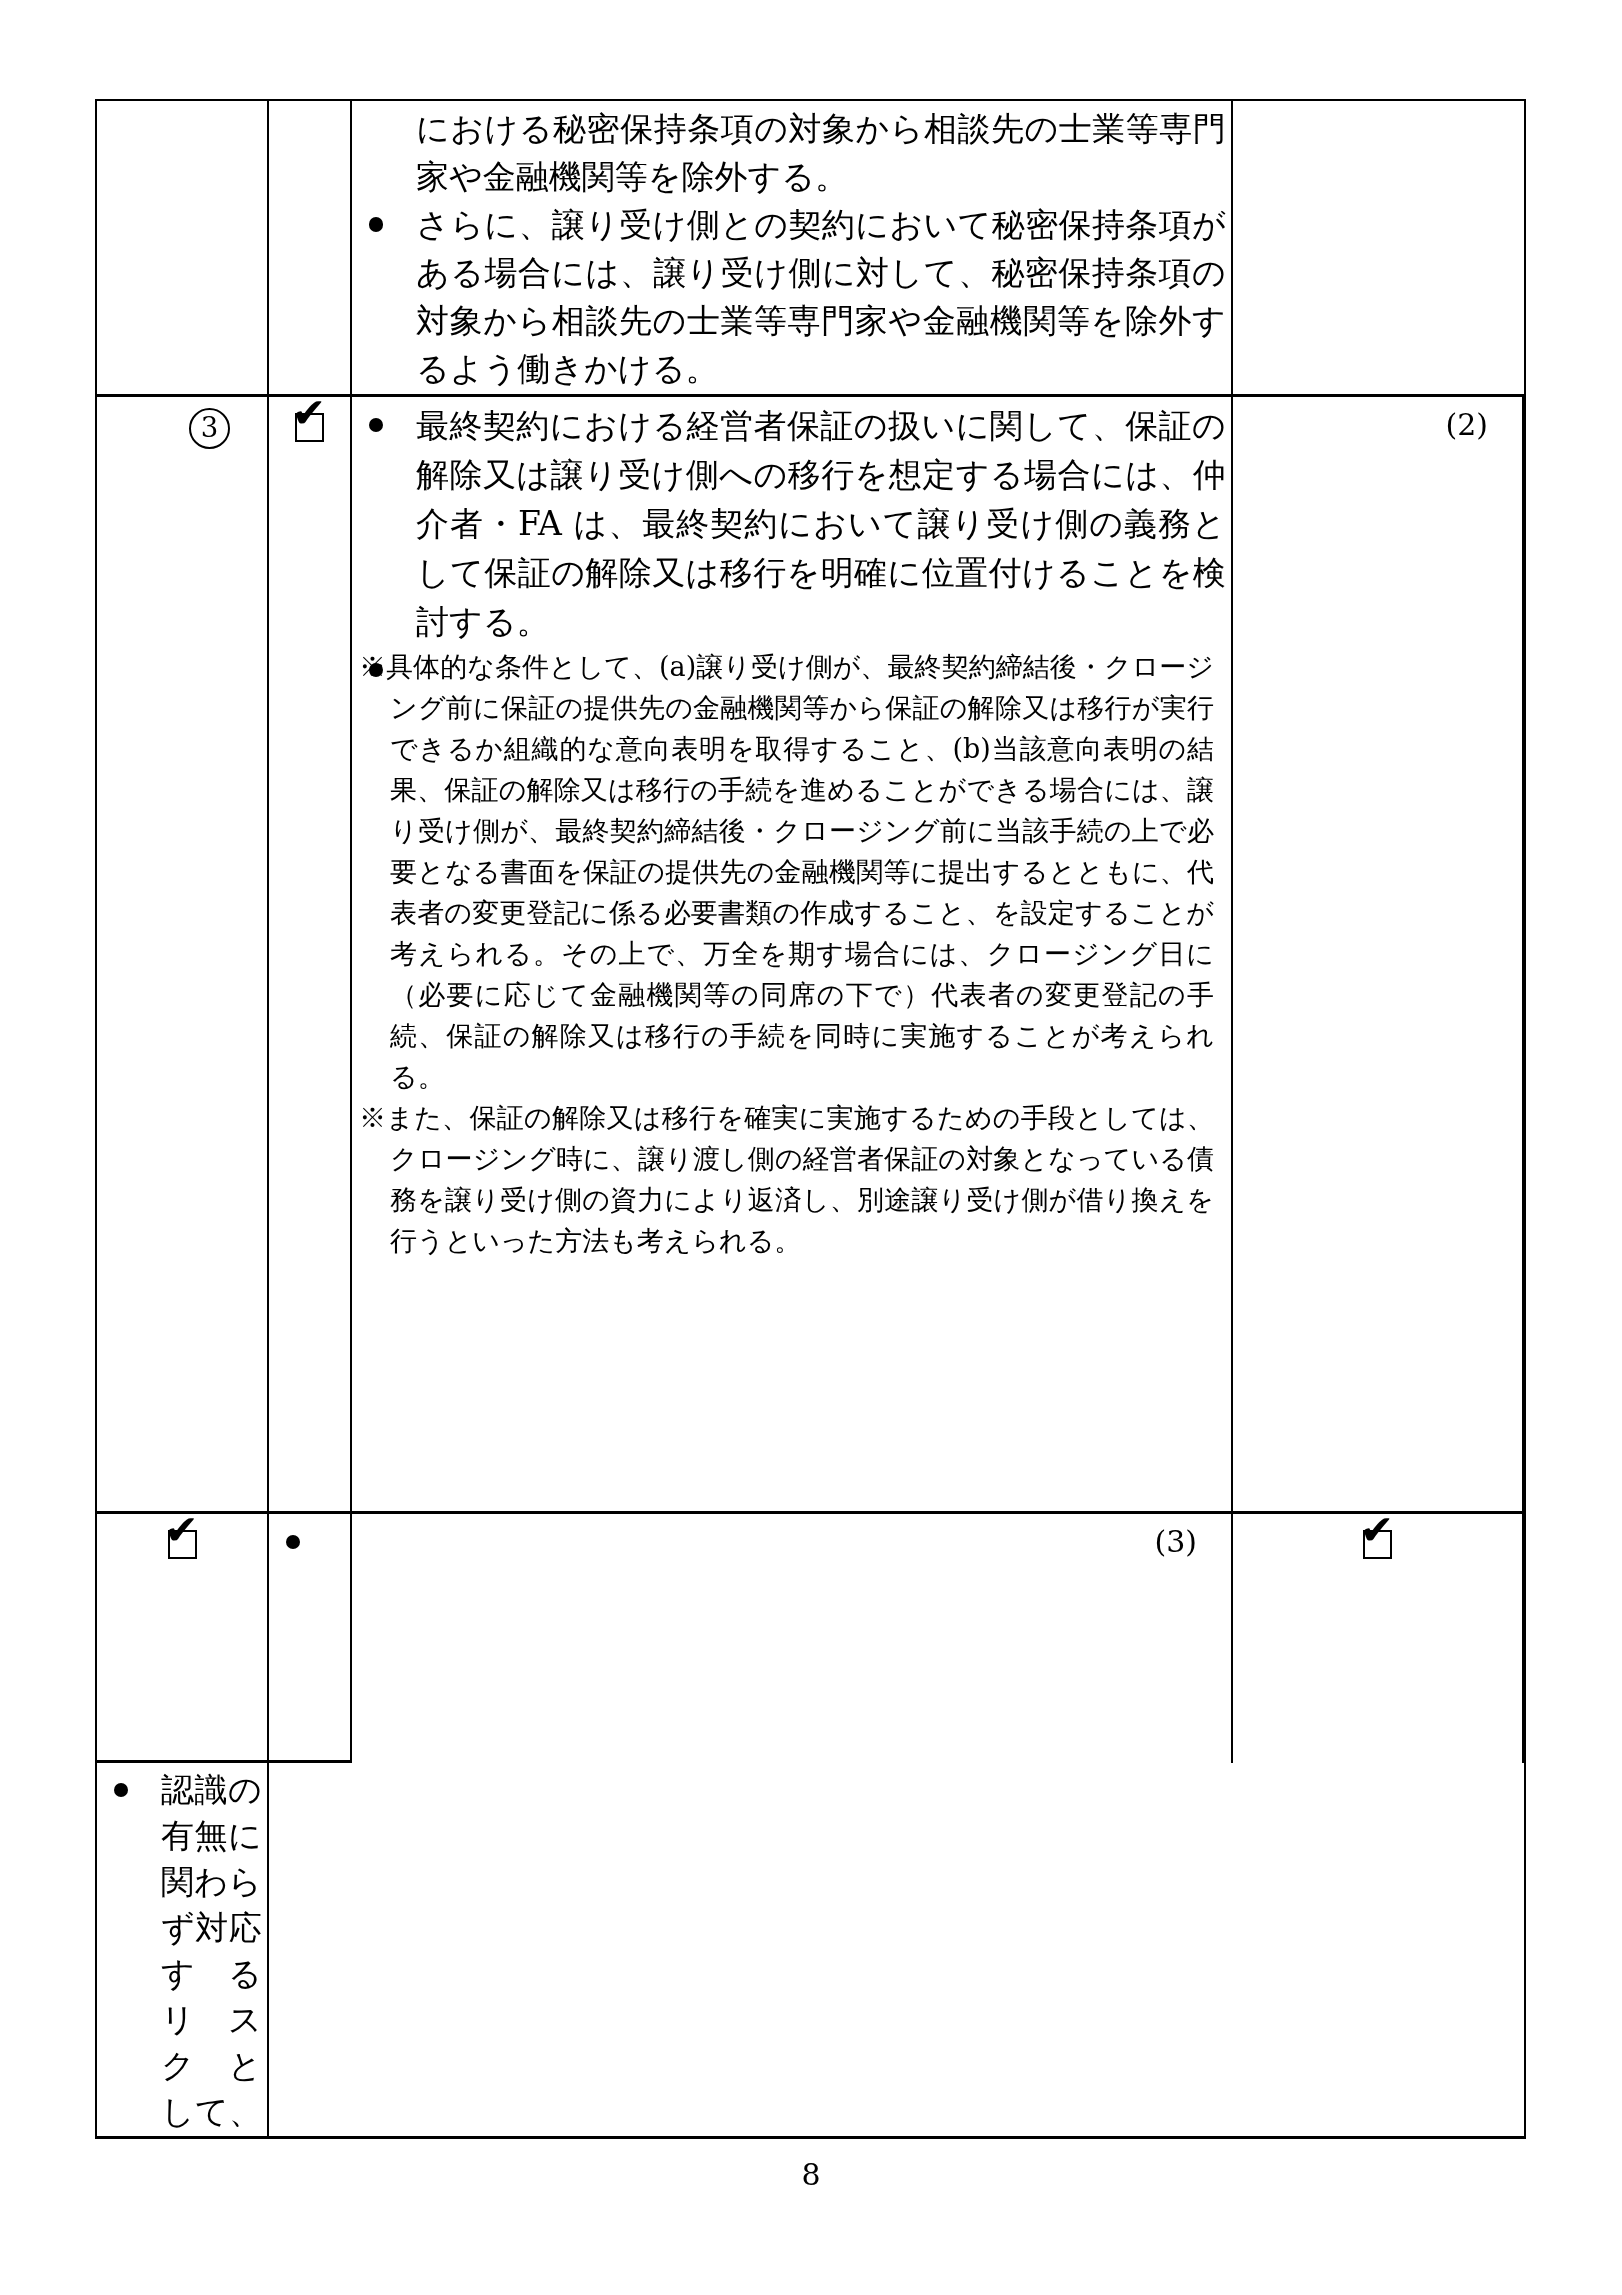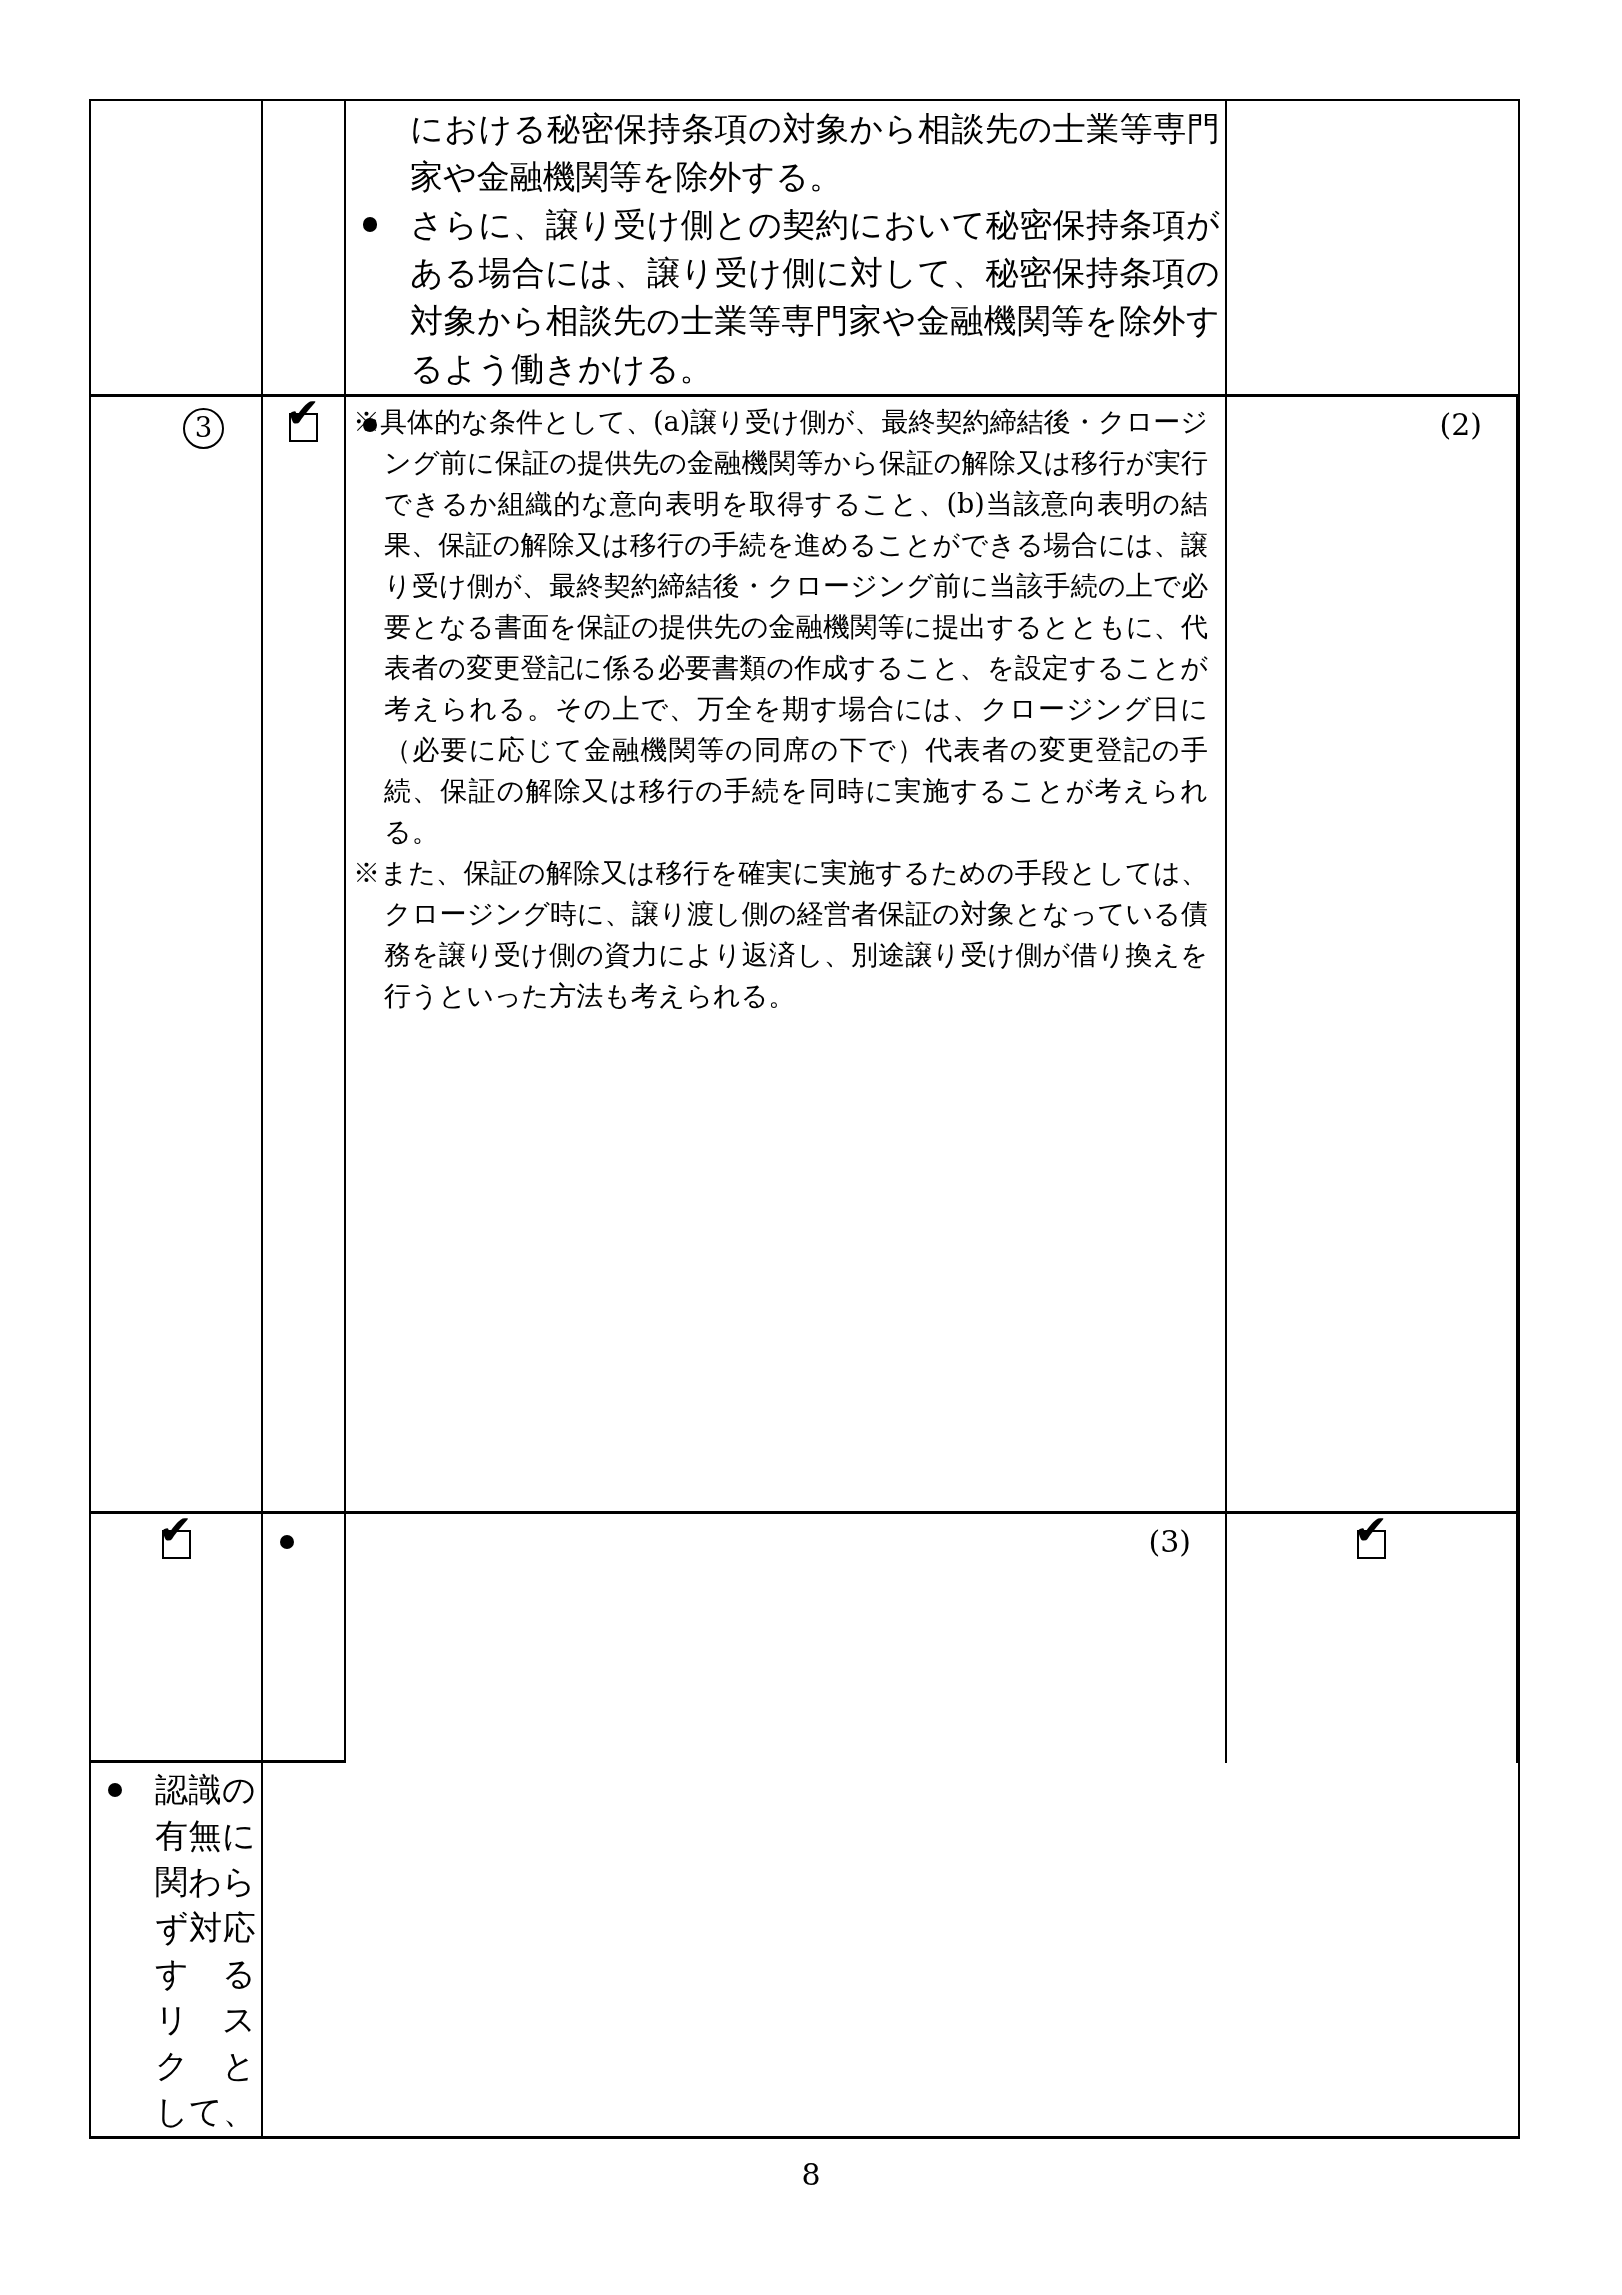--- a/index.html
+++ b/index.html
@@ -1,21 +1,21 @@
 <!DOCTYPE html>
 <html style="font-size:10.5px"><head>
 <meta charset="utf-8">
 <style>
   html,body{margin:0;padding:0;}
   body{
     width:1622px;height:2295px;background:#ffffff;position:relative;
     font-family:"DejaVu Serif","Liberation Serif",serif;color:#000;
   }
   .tbl{
-    position:absolute;left:89px;top:99px;width:1431px;height:2040px;
+    position:absolute;left:95px;top:99px;width:1431px;height:2040px;
     box-sizing:border-box;border:2.6px solid #000;border-bottom-width:3.9px;
     display:grid;
     grid-template-columns:172px 83px 881px 1fr;
     grid-template-rows:296px 1117px 249px 1fr;
   }
   .cell{box-sizing:border-box;min-width:0;min-height:0;overflow:hidden;}
   .v{border-right:2.6px solid #000;}
   .h{border-bottom:3.3px solid #000;}
   
   .c-num{display:flex;align-items:flex-start;justify-content:flex-end;}
@@ -78,20 +78,24 @@
       </div>
     </div>
     <div class="cell v h c-chk">
       <div class="checkbox">
         <span class="tick">✔</span>
       </div>
     </div>
     <div class="cell v h c-body">
       <div class="para item lh75">
         <span class="bullet"></span>
+        <span>最終契約における経営者保証の扱いに関して、保証の解除又は譲り受け側への移行を想定する場合には、仲介者・FA は、最終契約において譲り受け側の義務として保証の解除又は移行を明確に位置付けることを検討する。</span>
+      </div>
+      <div class="para item lh75">
+        <span class="bullet"></span>
       </div>
       <div class="para note">
         <span>※具体的な条件として、(a)譲り受け側が、最終契約締結後・クロージング前に保証の提供先の金融機関等から保証の解除又は移行が実行できるか組織的な意向表明を取得すること、(b)当該意向表明の結果、保証の解除又は移行の手続を進めることができる場合には、譲り受け側が、最終契約締結後・クロージング前に当該手続の上で必要となる書面を保証の提供先の金融機関等に提出するとともに、代表者の変更登記に係る必要書類の作成すること、を設定することが考えられる。その上で、万全を期す場合には、クロージング日に（必要に応じて金融機関等の同席の下で）代表者の変更登記の手続、保証の解除又は移行の手続を同時に実施することが考えられる。</span>
       </div>
       <div class="para note">
         <span>※また、保証の解除又は移行を確実に実施するための手段としては、クロージング時に、譲り渡し側の経営者保証の対象となっている債務を譲り受け側の資力により返済し、別途譲り受け側が借り換えを行うといった方法も考えられる。</span>
       </div>
     </div>
 
 

